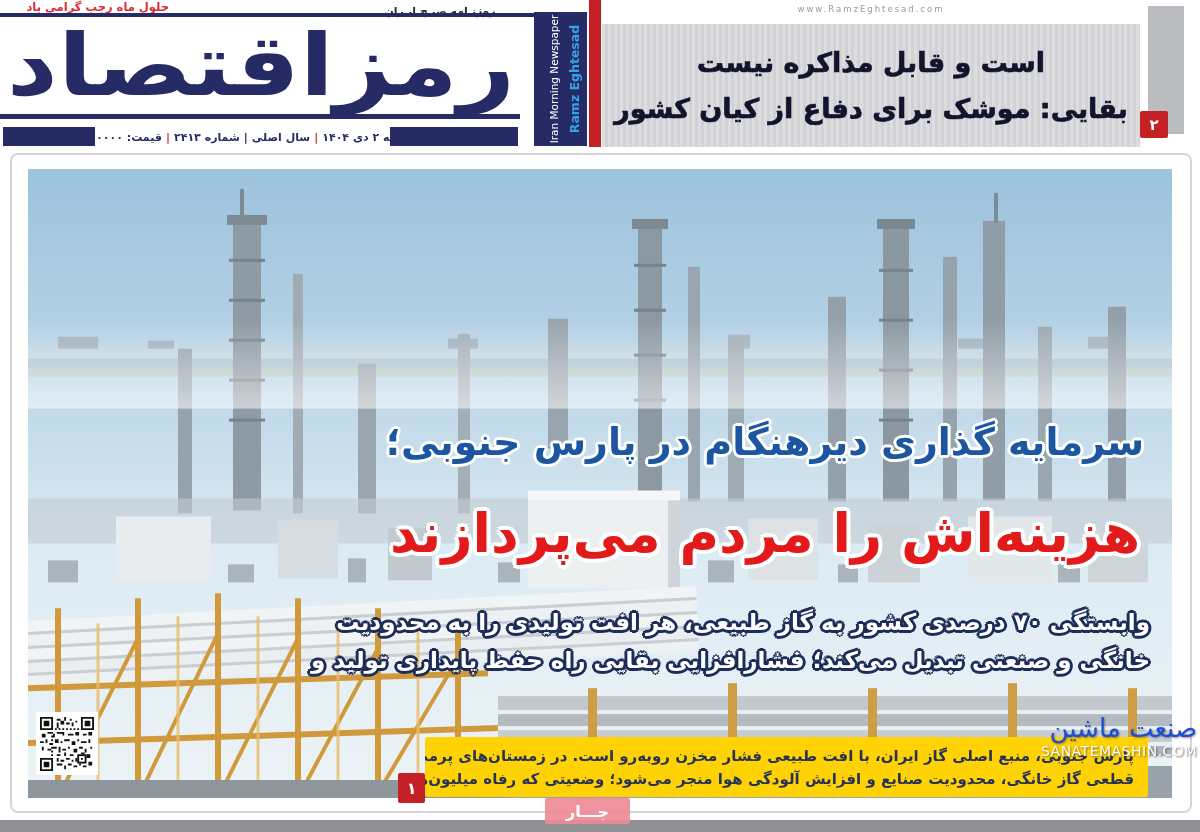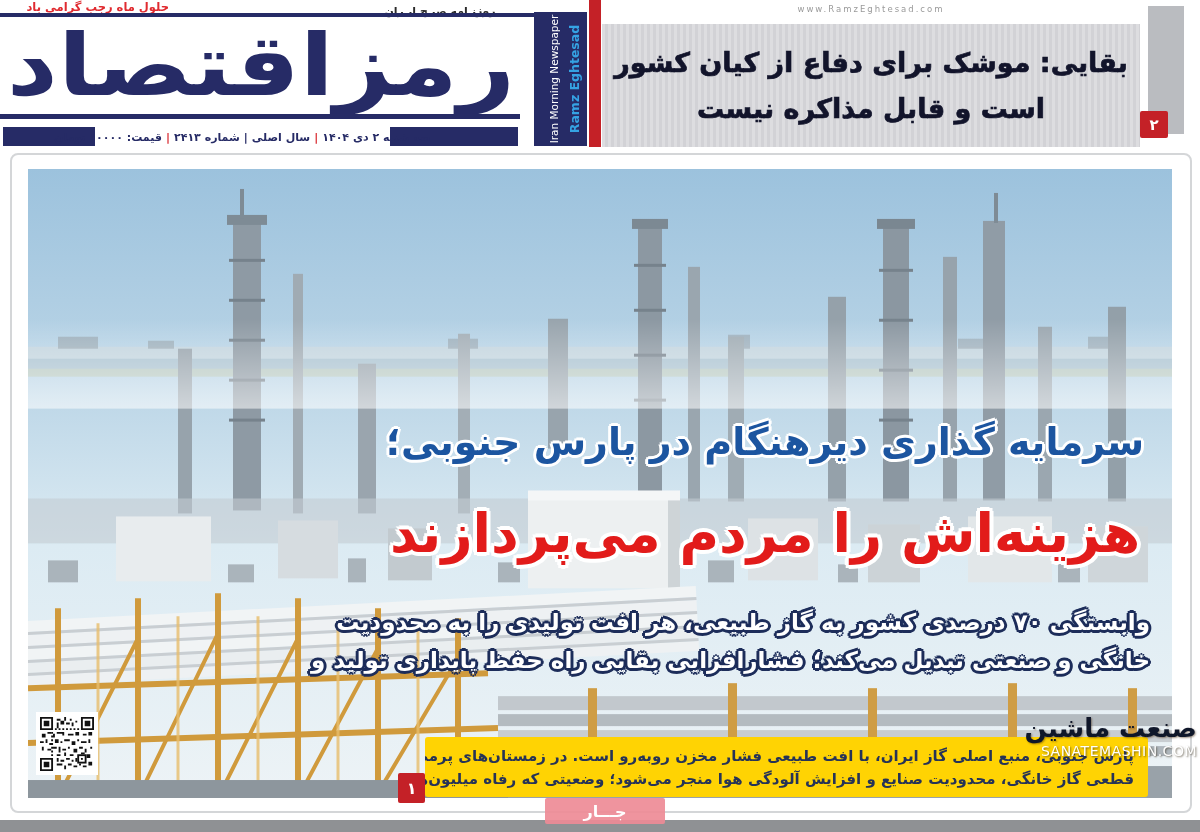--- a/index.html
+++ b/index.html
@@ -69,25 +69,25 @@
   .lead-box{position:absolute;left:425px;top:737px;width:723px;height:60px;z-index:4;
     background:#ffd303;border-radius:3px;color:#263357;font-size:15px;font-weight:bold;
     line-height:23px;text-align:right;padding:0;overflow:hidden;box-sizing:border-box;}
   .lead-box .ln{padding:0 14px 0 8px;white-space:nowrap;}
   .lead-box .ln:first-child{margin-top:8px;}
 
   .qr{position:absolute;left:36px;top:712px;width:62px;height:63px;background:#fff;z-index:5;
     display:flex;align-items:center;justify-content:center;}
   .watermark{position:absolute;right:0px;top:713px;width:240px;text-align:right;z-index:7;
     padding-right:3px;}
-  .wm-brand{color:#0f172a;font-size:26px;font-weight:bold;line-height:30px;white-space:nowrap;
+  .wm-brand{color:#1d4ed8;font-size:26px;font-weight:normal;line-height:30px;white-space:nowrap;
     text-shadow:1px 1px 2px rgba(60,30,0,0.45);}
   .wm-site{color:#ffffff;font-size:14px;font-weight:normal;letter-spacing:0.5px;line-height:16px;
     white-space:nowrap;text-shadow:1px 1px 2px rgba(40,30,10,0.6);}
-  .jar{position:absolute;left:545px;top:798px;width:120px;height:26px;z-index:5;
+  .jar{position:absolute;left:545px;top:798px;width:85px;height:26px;z-index:5;
     background:rgba(238,139,150,0.92);color:#fff;font-size:16px;font-weight:bold;
     display:flex;align-items:center;justify-content:center;border-radius:2px;}
   .bottom-bar{position:absolute;left:0;top:820px;width:1200px;height:12px;background:#8f9194;z-index:2;}
 </style>
 </head>
 <body>
 
 <div id="page" dir="rtl">
 
   <div class="greeting" dir="rtl">حلول ماه رجب گرامی باد</div>
@@ -108,22 +108,22 @@
   </div>
 
   <div class="vert-bar">
     <div class="vt vt1">Iran Morning Newspaper</div>
     <div class="vt vt2">Ramz Eghtesad</div>
   </div>
   <div class="red-stripe"></div>
 
   <div class="website">www.RamzEghtesad.com</div>
   <div class="headline-box" dir="rtl">
+    <div class="hl">است و قابل مذاکره نیست</div>
     <div class="hl">بقایی: موشک برای دفاع از کیان کشور</div>
-    <div class="hl">است و قابل مذاکره نیست</div>
   </div>
   <div class="gray-strip"></div>
   <div class="badge badge-2">۲</div>
 
   <div class="photo-frame"></div>
   <div class="photo">
     <svg viewBox="0 0 1144 630" width="1144" height="629" preserveAspectRatio="none">
       <defs>
         <linearGradient id="sky" x1="0" y1="0" x2="0" y2="1">
           <stop offset="0" stop-color="#9cc2dd"></stop>

